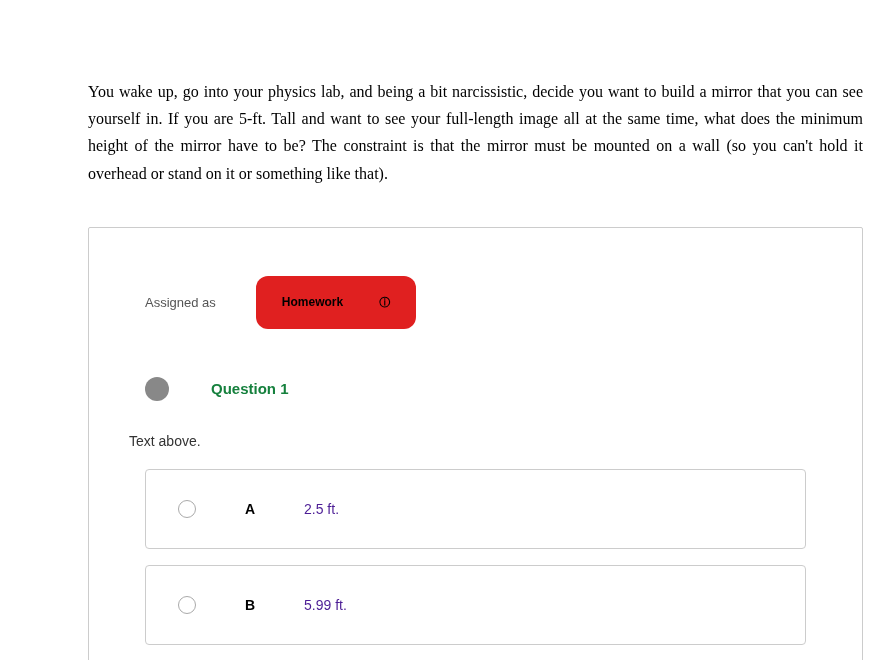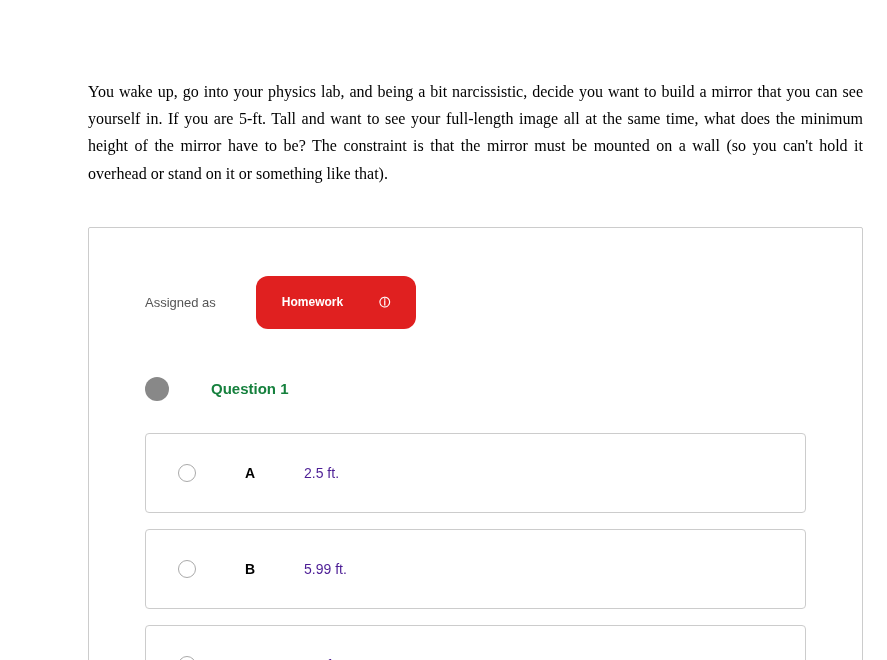--- a/index.html
+++ b/index.html
@@ -40,21 +40,21 @@
     }
 
     .assigned-label {
       font-family: Arial, sans-serif;
       font-size: 13px;
       color: #555555;
     }
 
     .homework-badge {
       background-color: #e02020;
-      color: #ffffff;
+      color: #000000;
       font-family: Arial, sans-serif;
       font-size: 12px;
       font-weight: bold;
       border-radius: 12px;
       padding: 3px 10px;
       display: inline-flex;
       align-items: center;
       gap: 4px;
     }
 
@@ -157,20 +157,21 @@
     </span>
   </div>
 
   <div class="question-header">
     <div class="question-icon">
       <div class="question-icon-inner"></div>
     </div>
     <span class="question-title">Question 1</span>
   </div>
 
+  <div class="text-above">Text above.</div>
 
   <div id="options-container">
   <div class="answer-option">
         <div class="radio-circle"></div>
         <span class="option-letter">A</span>
         <span class="option-text">2.5 ft.</span>
       </div>
       <div class="answer-option">
         <div class="radio-circle"></div>
         <span class="option-letter">B</span>

